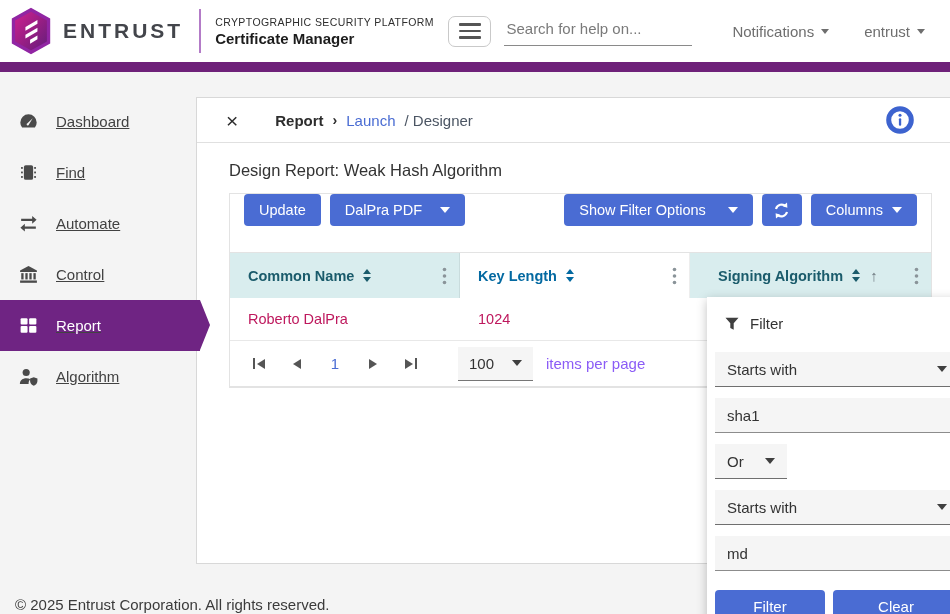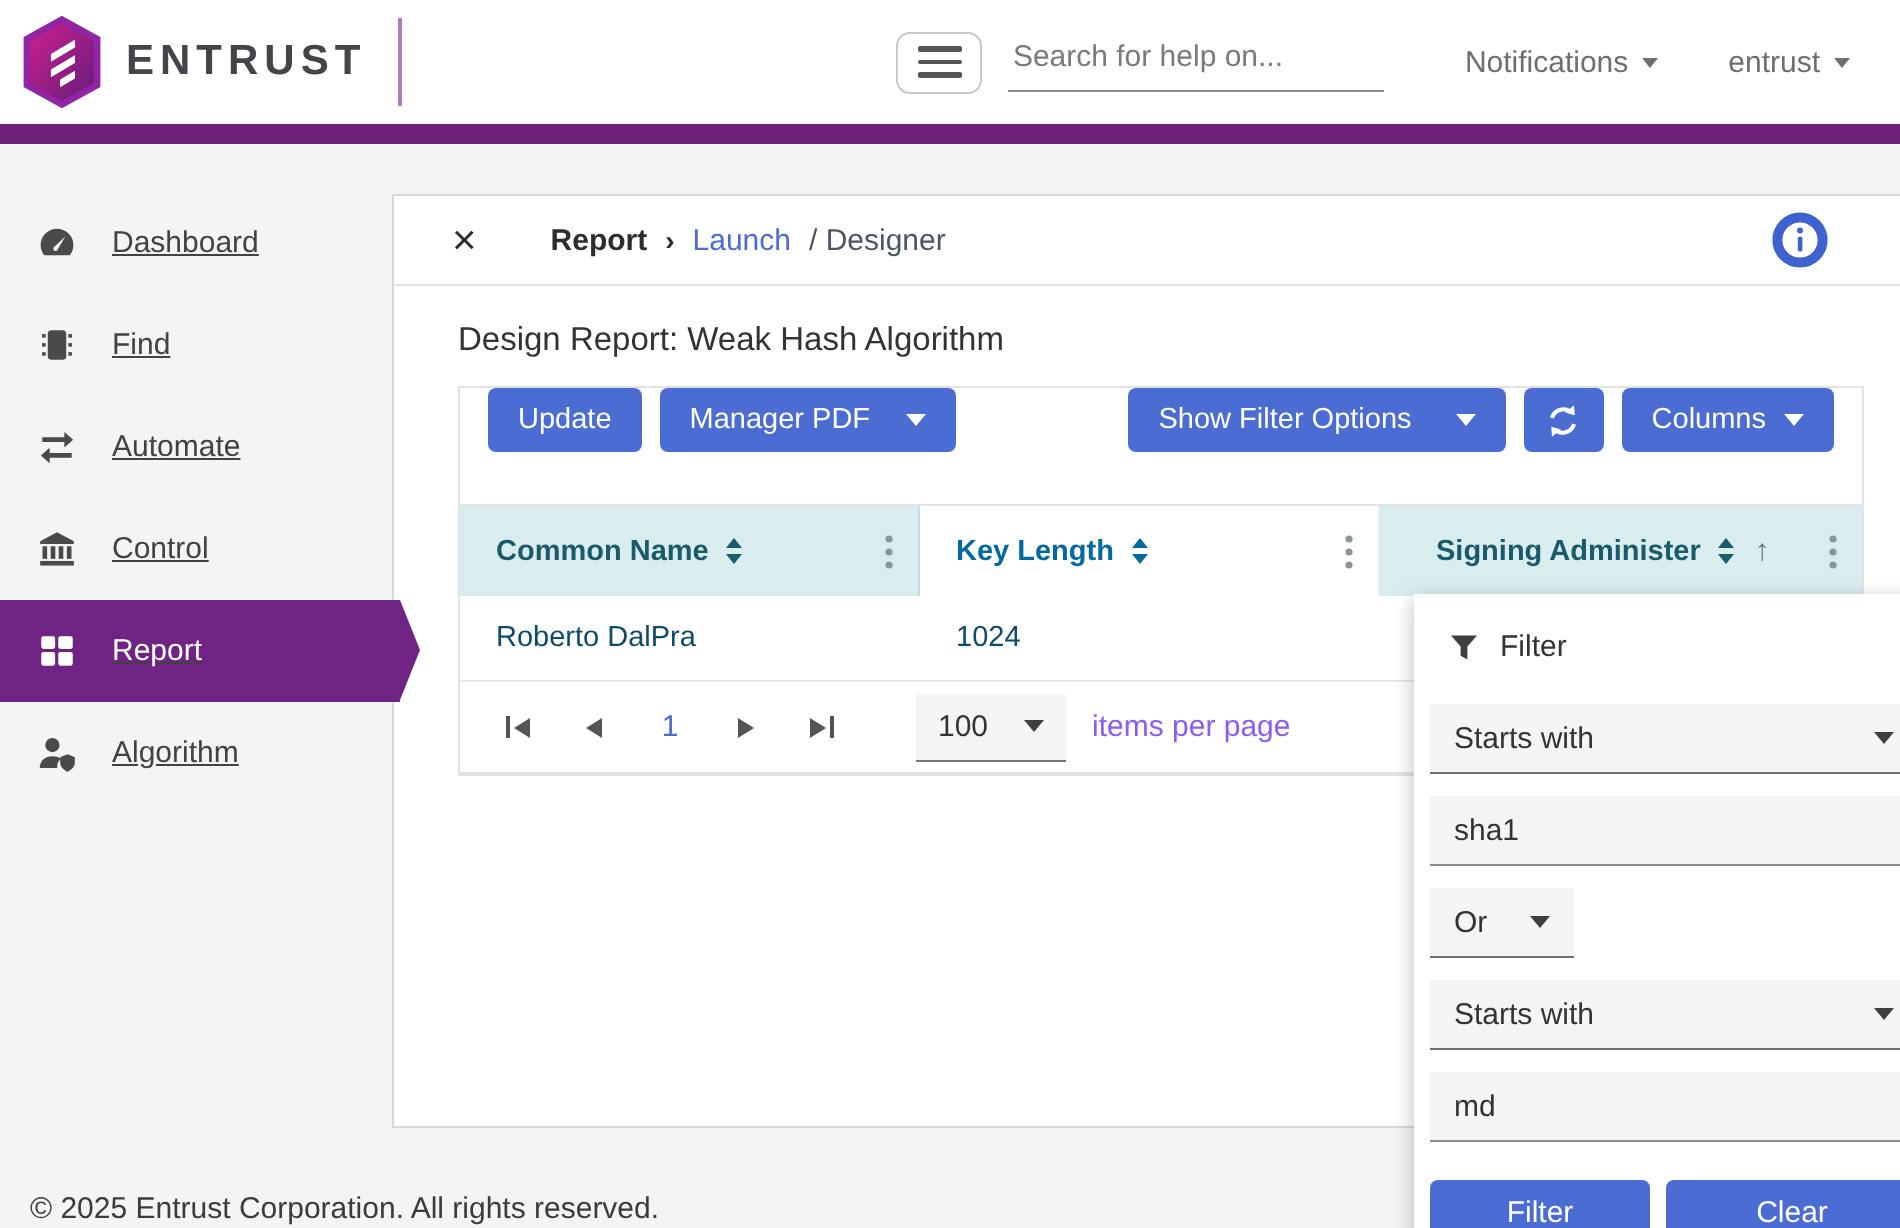--- a/index.html
+++ b/index.html
@@ -73,21 +73,21 @@
   .th.plain{ background:#fff; color:#0369a1; }
   .th-label{ font-size:14.5px; font-weight:700; }
   .col-1{ width:230px; } .col-2{ width:230px; } .col-3{ flex:1; padding-left:28px; }
   .sort-both{ display:flex; flex-direction:column; gap:2.5px; margin-left:9px; }
   .sort-both i{ display:block; width:0; height:0; }
   .sort-both .t-up{ border-left:4px solid transparent; border-right:4px solid transparent; border-bottom:5px solid currentColor; }
   .sort-both .t-dn{ border-left:4px solid transparent; border-right:4px solid transparent; border-top:5px solid currentColor; }
   .sort-asc{ color:#6f7a80; font-size:15px; margin-left:10px; font-weight:400; }
   .kebab{ margin-left:auto; cursor:pointer; }
   .trow{ display:flex; height:43px; border-bottom:1px solid #e8e8e8; background:#fff; }
-  .td{ display:flex; align-items:center; padding-left:18px; font-size:14.5px; color:#0c4a6e; }
+  .td{ display:flex; align-items:center; padding-left:18px; font-size:14.5px; color:#be185d; }
   
   .pager{ height:46px; display:flex; align-items:center; padding-left:14px; border-bottom:1px solid #e3e3e3; }
   .pg-btn{ width:30px; height:28px; display:flex; align-items:center; justify-content:center; cursor:pointer; margin-right:8px; }
   .tri-l{ width:0;height:0;border-top:5.5px solid transparent;border-bottom:5.5px solid transparent;border-right:8px solid #555; }
   .tri-r{ width:0;height:0;border-top:5.5px solid transparent;border-bottom:5.5px solid transparent;border-left:8px solid #555; }
   .pg-bar{ width:2.5px; height:11px; background:#555; }
   .pg-first .pg-bar{ margin-right:2px; } .pg-last .pg-bar{ margin-left:2px; }
   .pg-num{ width:30px; text-align:center; color:#4a6cd3; font-size:15px; margin-right:8px; cursor:pointer; }
   .page-size{ margin-left:24px; width:75px; height:34px; background:#f5f5f5; border-bottom:1px solid #767676;
     display:flex; align-items:center; justify-content:space-between; padding:0 11px; cursor:pointer; }
@@ -122,20 +122,24 @@
             <stop offset="1" stop-color="#5f1d7a"></stop>
       </linearGradient>
         </defs>
       <polygon points="24,3 43,13.5 43,38.5 24,49 5,38.5 5,13.5" fill="url(#hexg)" stroke="#9125a3" stroke-width="3.6"></polygon>
       <path d="M31 14l-13 7.6v4.2l13-7.6z" fill="#fff"></path>
       <path d="M31 22.4l-13 7.6v4.2l13-7.6z" fill="#fff"></path>
       <path d="M31 30.8l-8 4.7v4.2l8-4.7z" fill="#fff"></path>
     </svg>
     <span class="brand-word">ENTRUST</span>
     <div class="brand-divider"></div>
+    <div>
+      <div class="platform-line">CRYPTOGRAPHIC SECURITY PLATFORM</div>
+      <div class="product-line">Certificate Manager</div>
+    </div>
   </div>
   <div class="header-right">
     <div class="hamburger">
       <span></span>
         <span></span>
         <span></span>
     </div>
     <input class="help-search" value="" placeholder="Search for help on..." style="">
     <div class="dd dd-notifications">
       <span>Notifications</span>
@@ -240,21 +244,21 @@
     <div class="page-title">Design Report: Weak Hash Algorithm</div>
 
     <div class="grid">
 
       <div class="grid-toolbar">
         <div class="tb-left">
           <button class="btn">
             <span>Update</span>
           </button>
           <button class="btn">
-            <span>Manager PDF</span>
+            <span>DalPra PDF</span>
             <i class="caret-w gap-md"></i>
           </button>
         </div>
         <div class="tb-right">
           <button class="btn">
             <span>Show Filter Options</span>
             <i class="caret-w gap-lg"></i>
           </button>
           <button class="btn btn-icon">
             <svg width="19" height="19" viewBox="0 0 20 20">
@@ -290,21 +294,21 @@
               <i class="t-up"></i>
               <i class="t-dn"></i>
             </span>
           <svg class="kebab" width="5" height="18" viewBox="0 0 5 18" fill="#8a9499">
             <circle cx="2.5" cy="2.5" r="1.8"></circle>
               <circle cx="2.5" cy="9" r="1.8"></circle>
               <circle cx="2.5" cy="15.5" r="1.8"></circle>
           </svg>
         </div>
         <div class="th teal col-3">
-          <span class="th-label">Signing Administer</span>
+          <span class="th-label">Signing Algorithm</span>
           <span class="sort-both">
               <i class="t-up"></i>
               <i class="t-dn"></i>
             </span>
           <span class="sort-asc">↑</span>
           <svg class="kebab" width="5" height="18" viewBox="0 0 5 18" fill="#8a9499">
             <circle cx="2.5" cy="2.5" r="1.8"></circle>
               <circle cx="2.5" cy="9" r="1.8"></circle>
               <circle cx="2.5" cy="15.5" r="1.8"></circle>
           </svg>

